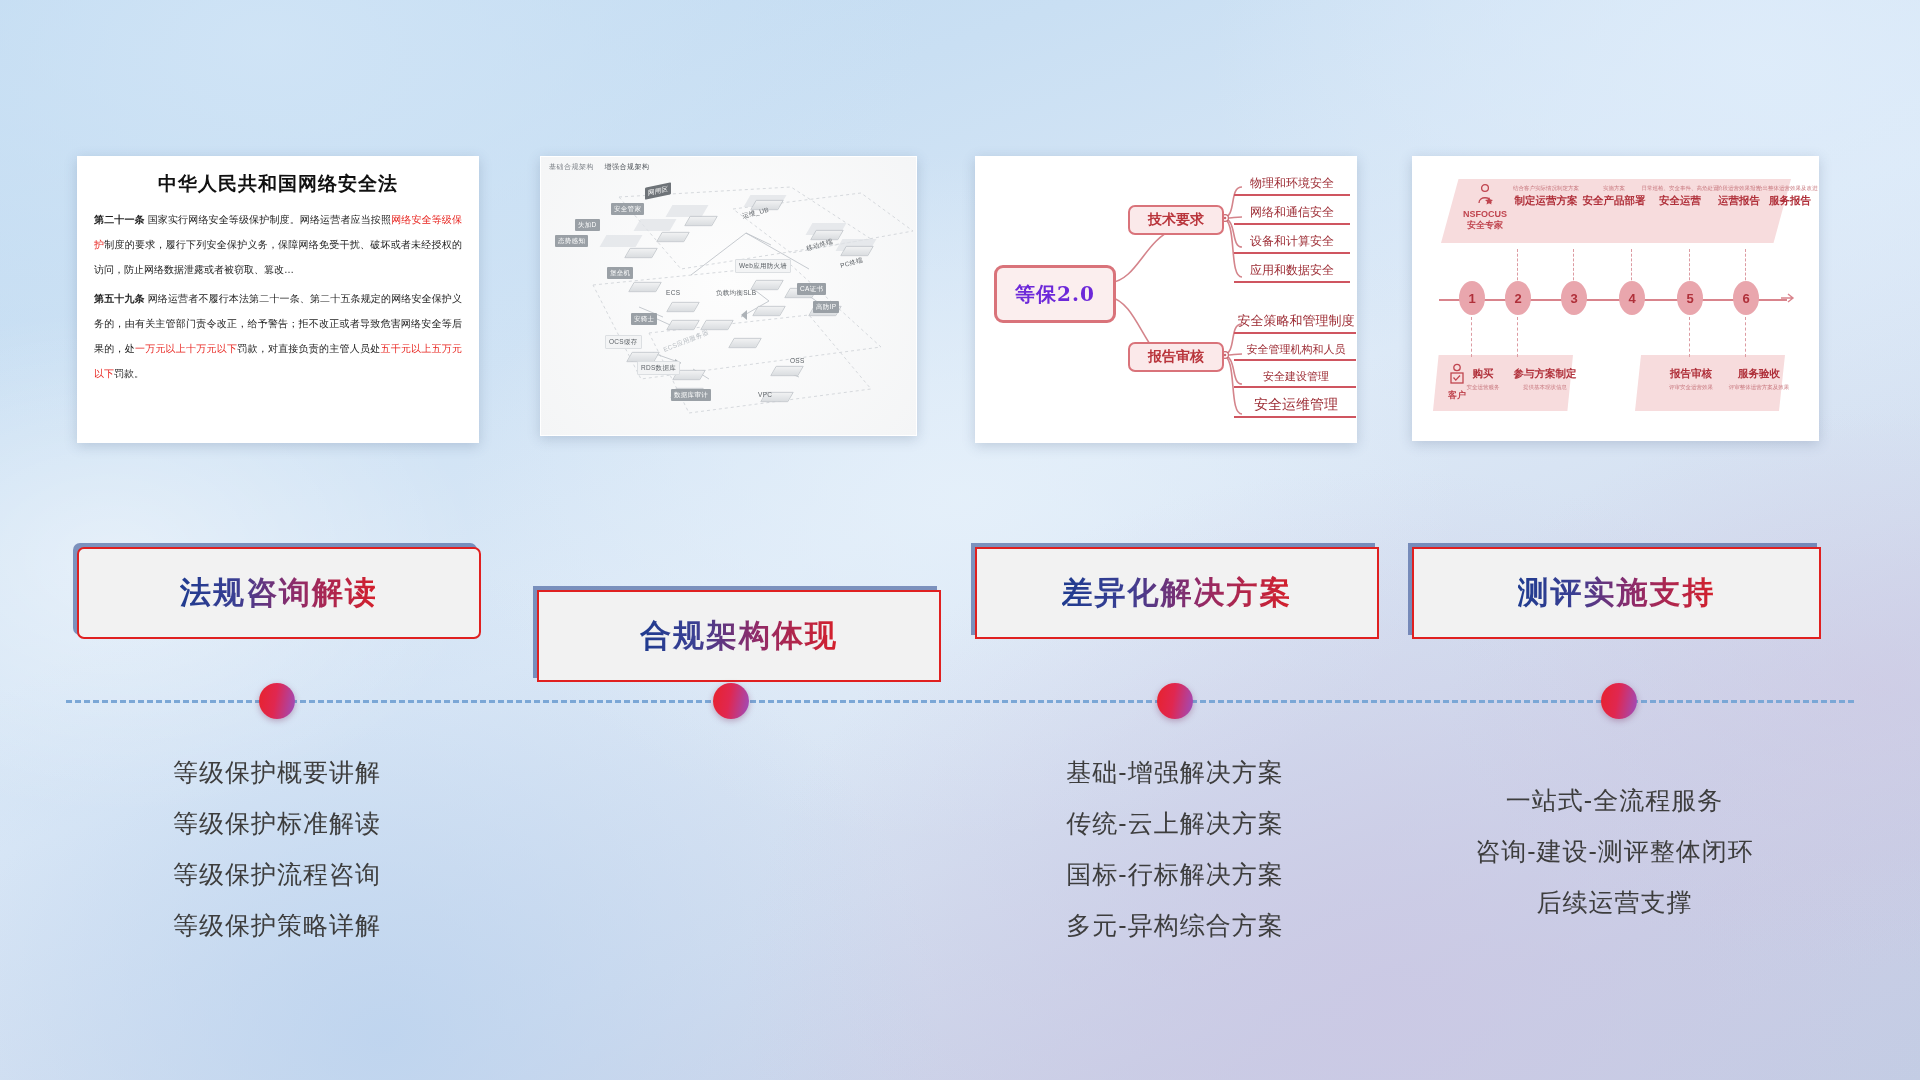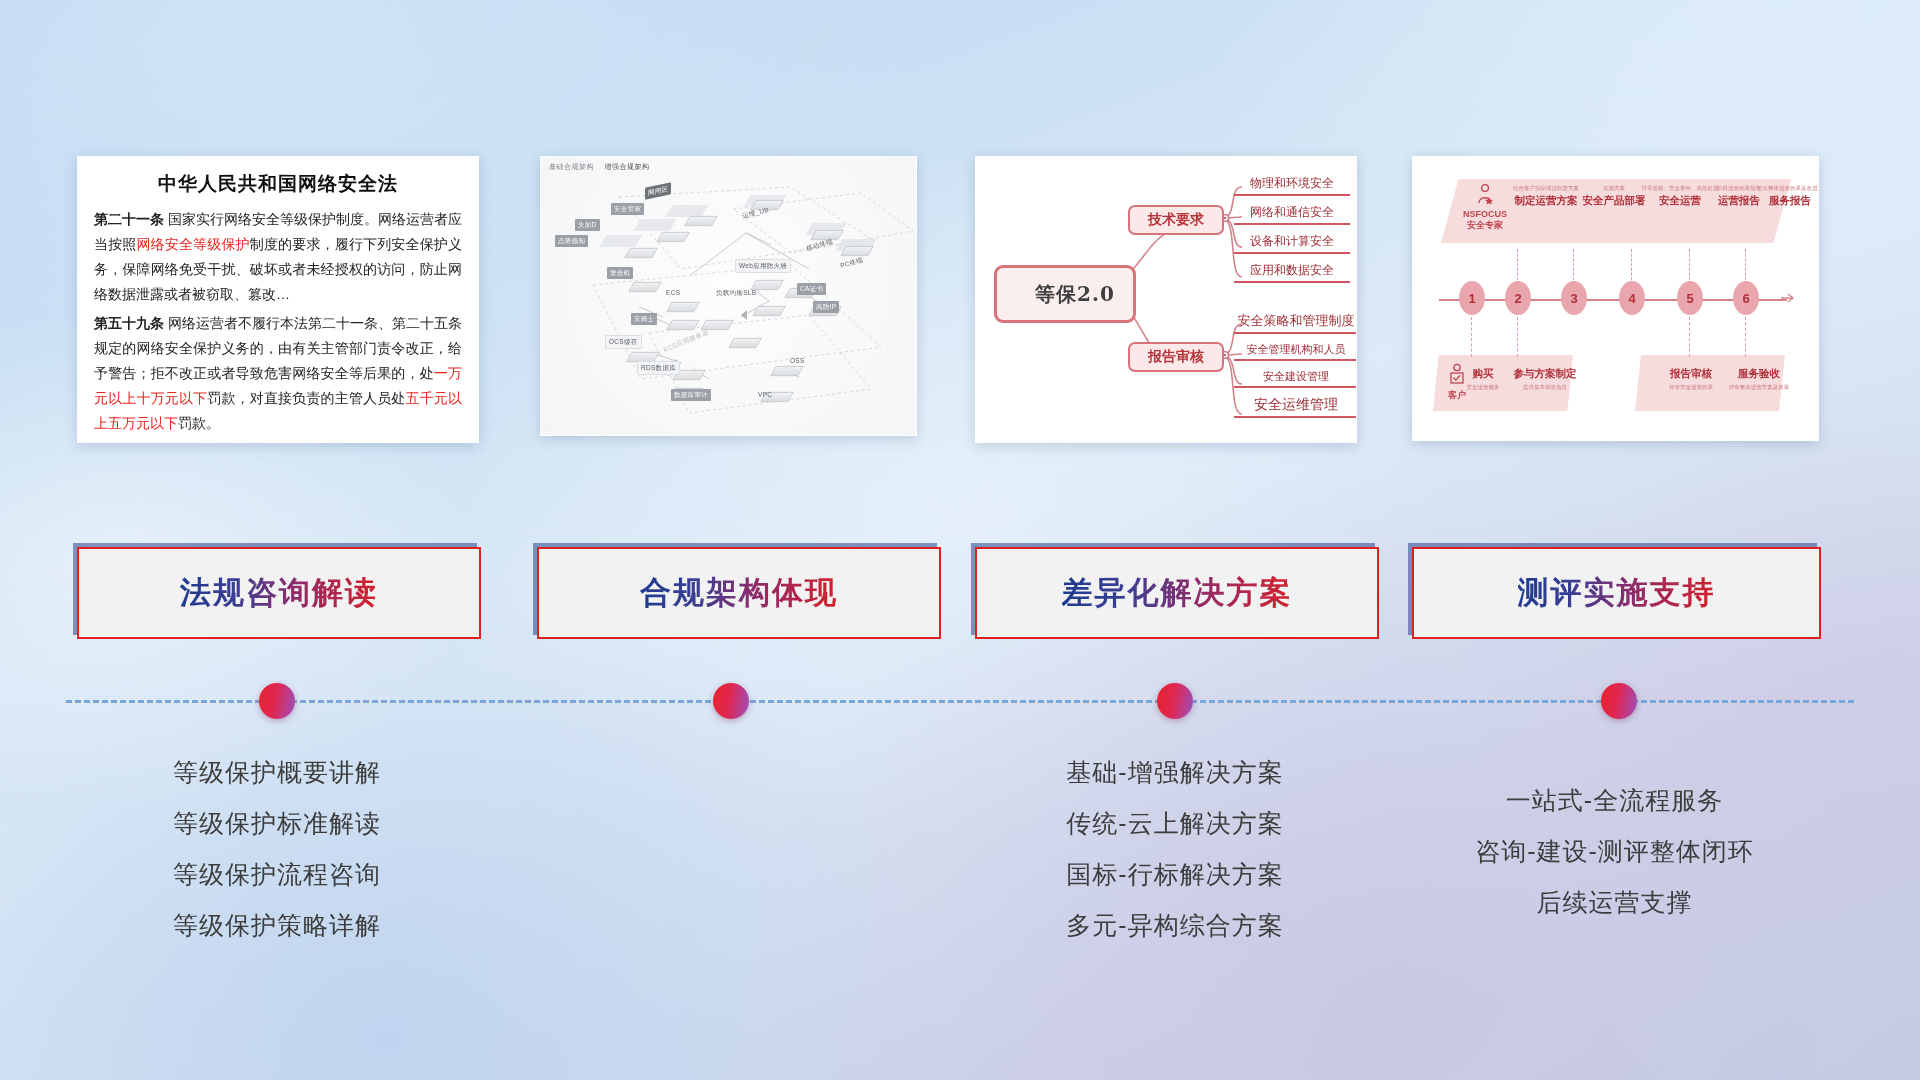--- a/index.html
+++ b/index.html
@@ -30,21 +30,21 @@
         box-shadow:0 3px 12px rgba(60,80,120,.22);
         border:1px solid rgba(255,255,255,.9);overflow:hidden;}
   .card.c1{left:77px;top:6px;width:400px;height:285px;}
   .card.c2{left:540px;top:6px;width:375px;height:278px;}
   .card.c3{left:975px;top:6px;width:380px;height:285px;}
   .card.c4{left:1412px;top:6px;width:405px;height:283px;}
 
   
   .law{padding:14px 16px 8px 16px;color:#222;}
   .law-title{text-align:center;font-weight:bold;font-size:19px;letter-spacing:1px;margin-bottom:10px;color:#111;}
-  .law-p{font-size:14px;line-height:25px;text-align:justify;}
+  .law-p{font-size:10px;line-height:25px;text-align:justify;}
   .law-p b{font-weight:bold;}
   .law-p .rd{color:#e8241f;}
 
   
   .arch{position:relative;width:100%;height:100%;
         background:radial-gradient(circle at 50% 45%, #fdfdfd 0%, #f4f5f6 100%);}
   .arch .tabs{position:absolute;left:8px;top:5px;font-size:7px;color:#7d8288;letter-spacing:.5px;}
   .arch .tabs span{margin-right:8px;}
   .arch .tabs span.sel{color:#4a4f55;}
   .node{position:absolute;transform-origin:center;}
@@ -55,22 +55,22 @@
   .lbl.lt{background:#f3f4f5;color:#5c6166;border:1px solid #dcdfe2;}
   .plate{position:absolute;background:rgba(224,227,231,.75);
          transform:skewX(-30deg) scaleY(.6);}
   .arch svg{position:absolute;inset:0;}
 
   
   .mm{position:relative;width:100%;height:100%;background:#fff;}
   .mm-root{position:absolute;left:18px;top:108px;width:116px;height:52px;
            background:#fbeeee;border:3px solid #d9737a;border-radius:9px;
            display:flex;align-items:center;justify-content:center;
-           color:#404040;font-size:20px;font-weight:bold;letter-spacing:1px;
-           font-family:"DejaVu Serif","Liberation Serif",serif;padding-left:20px;}
+           color:#6d28d9;font-size:20px;font-weight:bold;letter-spacing:1px;
+           font-family:"DejaVu Serif","Liberation Serif",serif;}
   .mm-branch{position:absolute;width:92px;height:26px;background:#fbe9ea;
              border:2px solid #d9737a;border-radius:7px;
              display:flex;align-items:center;justify-content:center;
              color:#b9353c;font-size:14px;font-weight:bold;
              font-family:"DejaVu Serif","Liberation Serif",serif;}
   .mm-branch.b1{left:152px;top:48px;}
   .mm-branch.b2{left:152px;top:185px;}
   .mm-leaf{position:absolute;left:0;width:116px;padding-bottom:2px;
            border-bottom:2.5px solid #cf5560;color:#9c2b33;font-size:12px;
            text-align:center;font-family:"DejaVu Serif","Liberation Serif",serif;}
@@ -101,22 +101,22 @@
 
   
   .btns{position:absolute;left:0;top:547px;width:1920px;height:98px;}
   .btn{position:absolute;height:88px;background:#f2f2f2;
        border:2px solid #e02020;
        box-shadow:-4px -4px 0 0 rgba(40,70,140,.55);
        display:flex;align-items:center;justify-content:center;}
   .btn span{font-size:31px;font-weight:bold;letter-spacing:2px;
             background:linear-gradient(90deg,#1f3b8f 0%,#3a3f93 28%,#8e2b6a 58%,#d6202a 100%);
             -webkit-background-clip:text;background-clip:text;color:transparent;}
-  .btn.k1{left:77px;width:400px;}
-  .btn.k2{left:537px;width:400px;}
+  .btn.k1{left:77px;width:400px;border-radius:7px;}
+  .btn.k2{left:537px;width:400px;margin-top:43px;}
   .btn.k3{left:975px;width:400px;}
   .btn.k4{left:1412px;width:405px;}
 
   
   .tl{position:absolute;left:0;top:672px;width:1920px;height:60px;}
   .tl-line{position:absolute;left:66px;top:28px;width:1788px;height:0;
            border-top:3px dashed #7ba7d6;}
   .tl-dot{position:absolute;top:11px;width:36px;height:36px;border-radius:50%;
           background:linear-gradient(100deg,#e8222c 0%,#e02750 45%,#9b4ec0 100%);
           box-shadow:0 2px 6px rgba(120,40,90,.35);}

